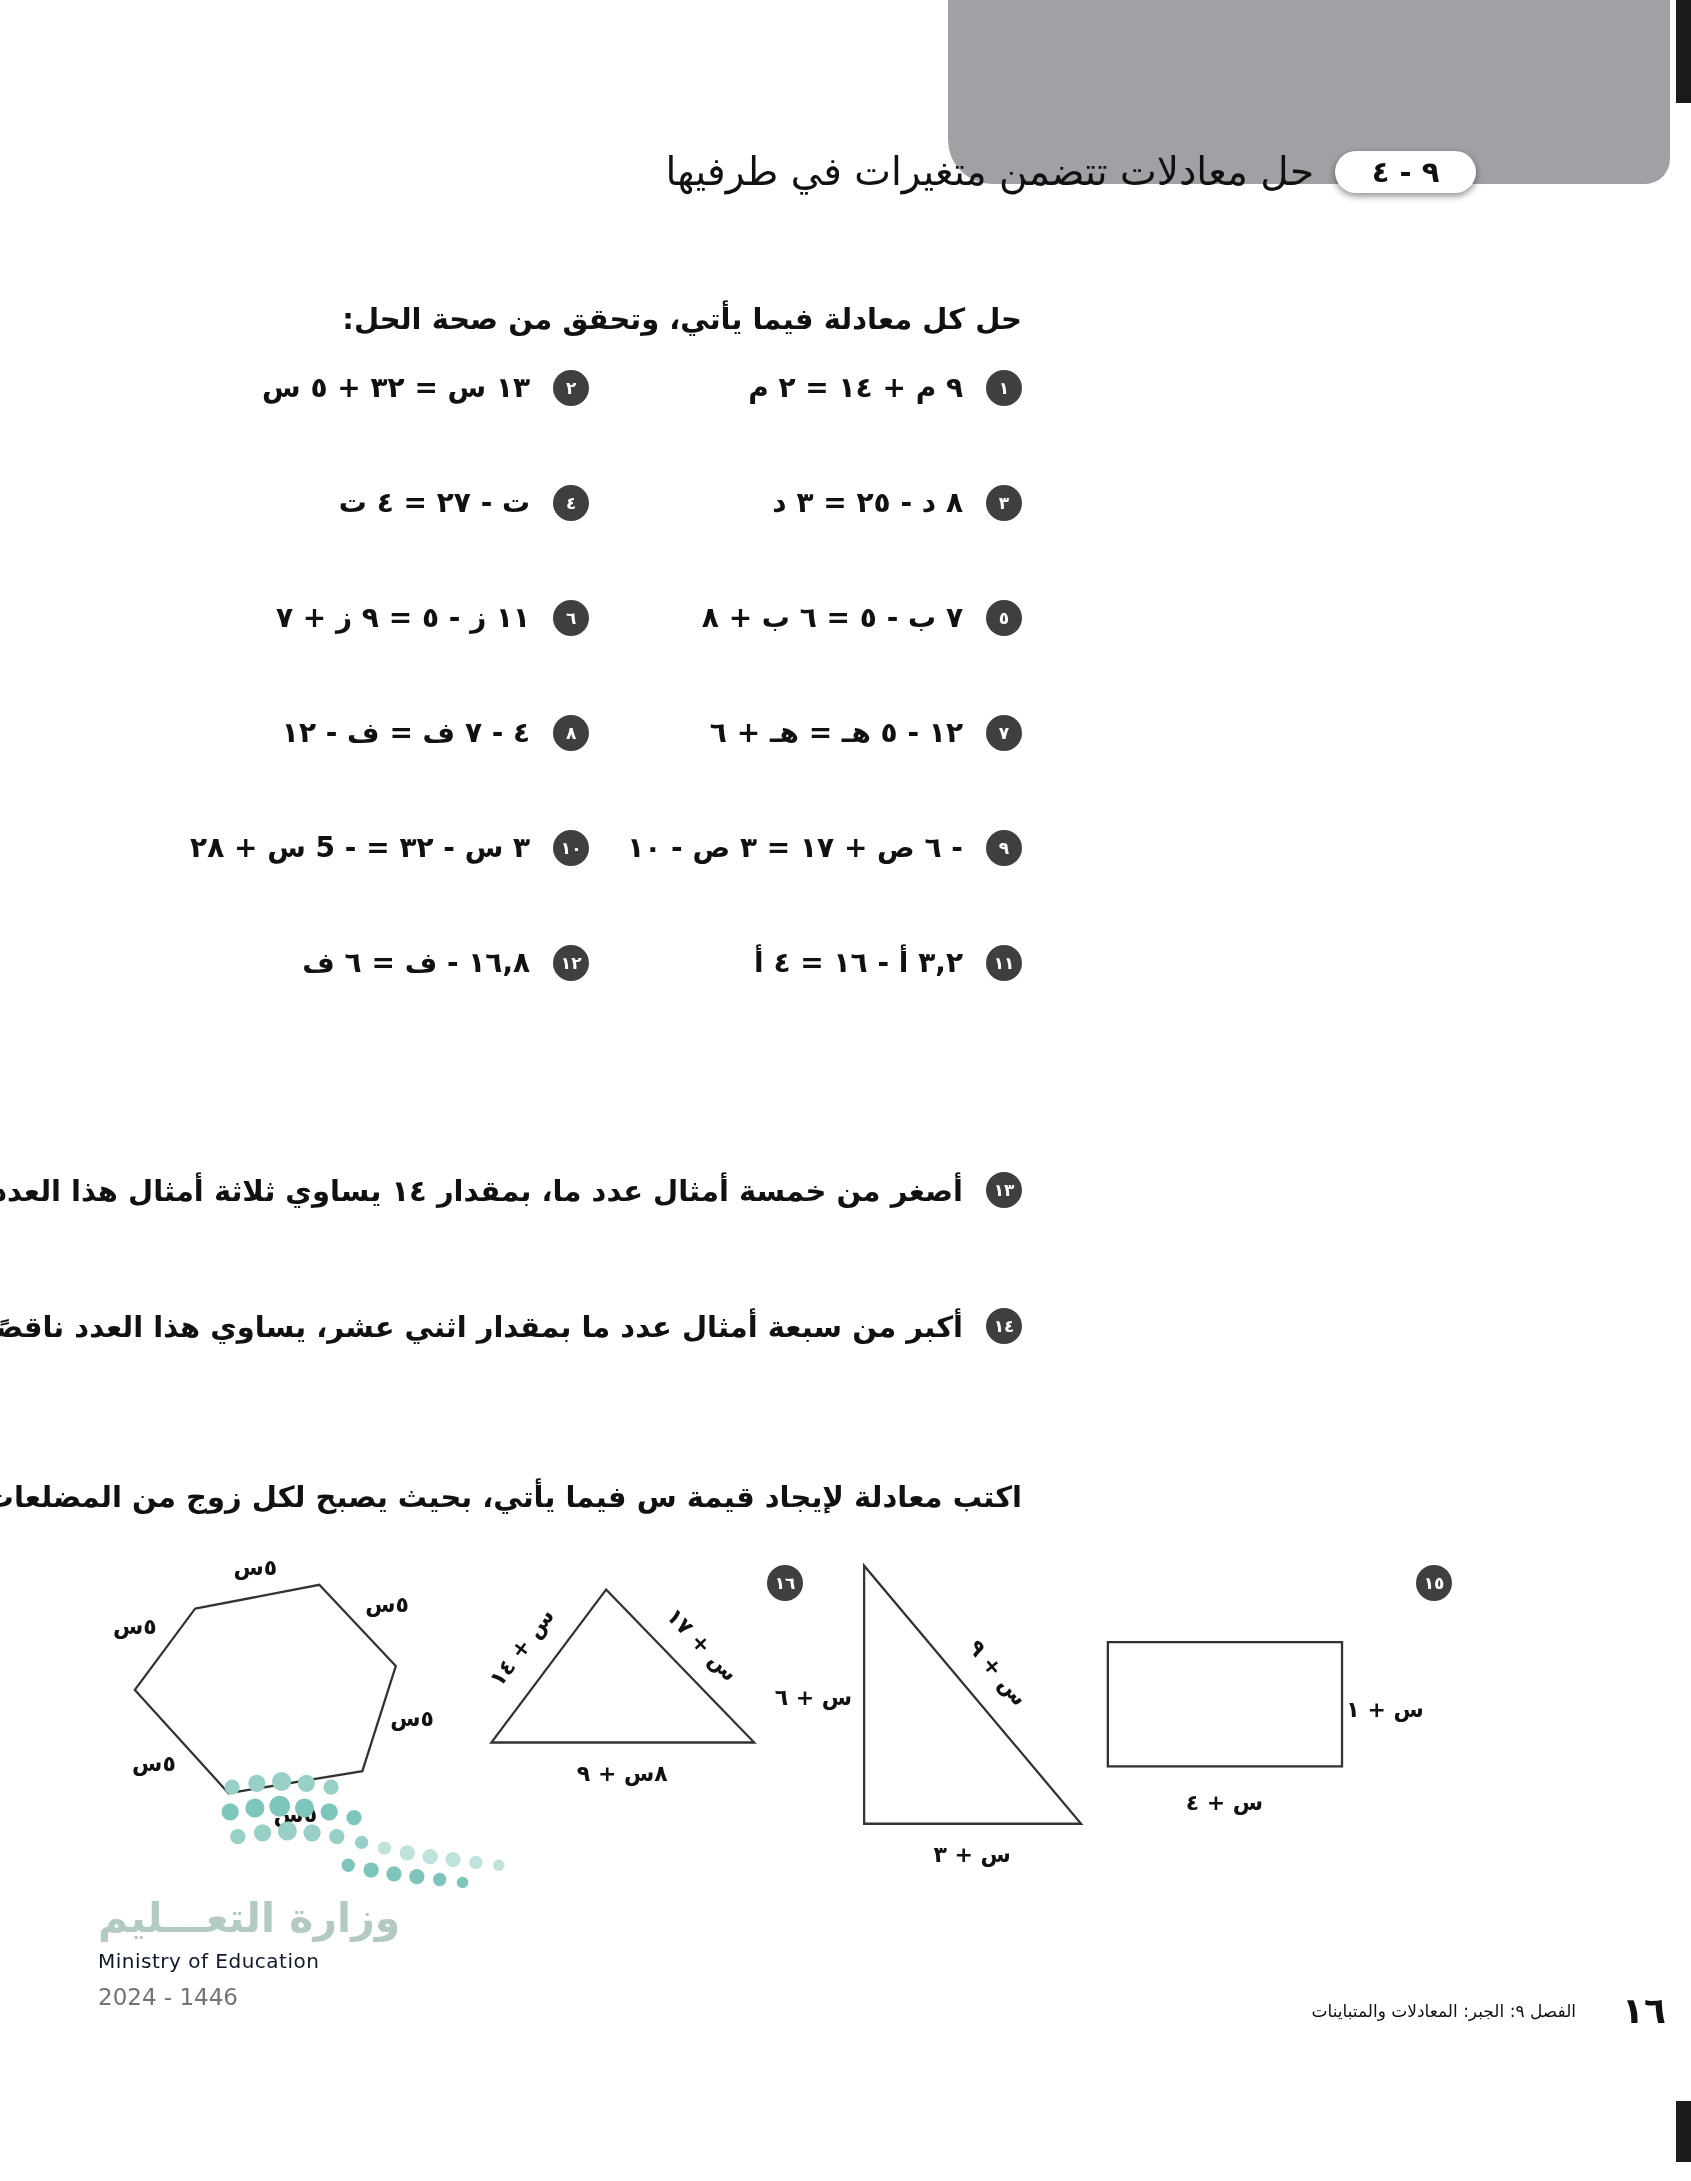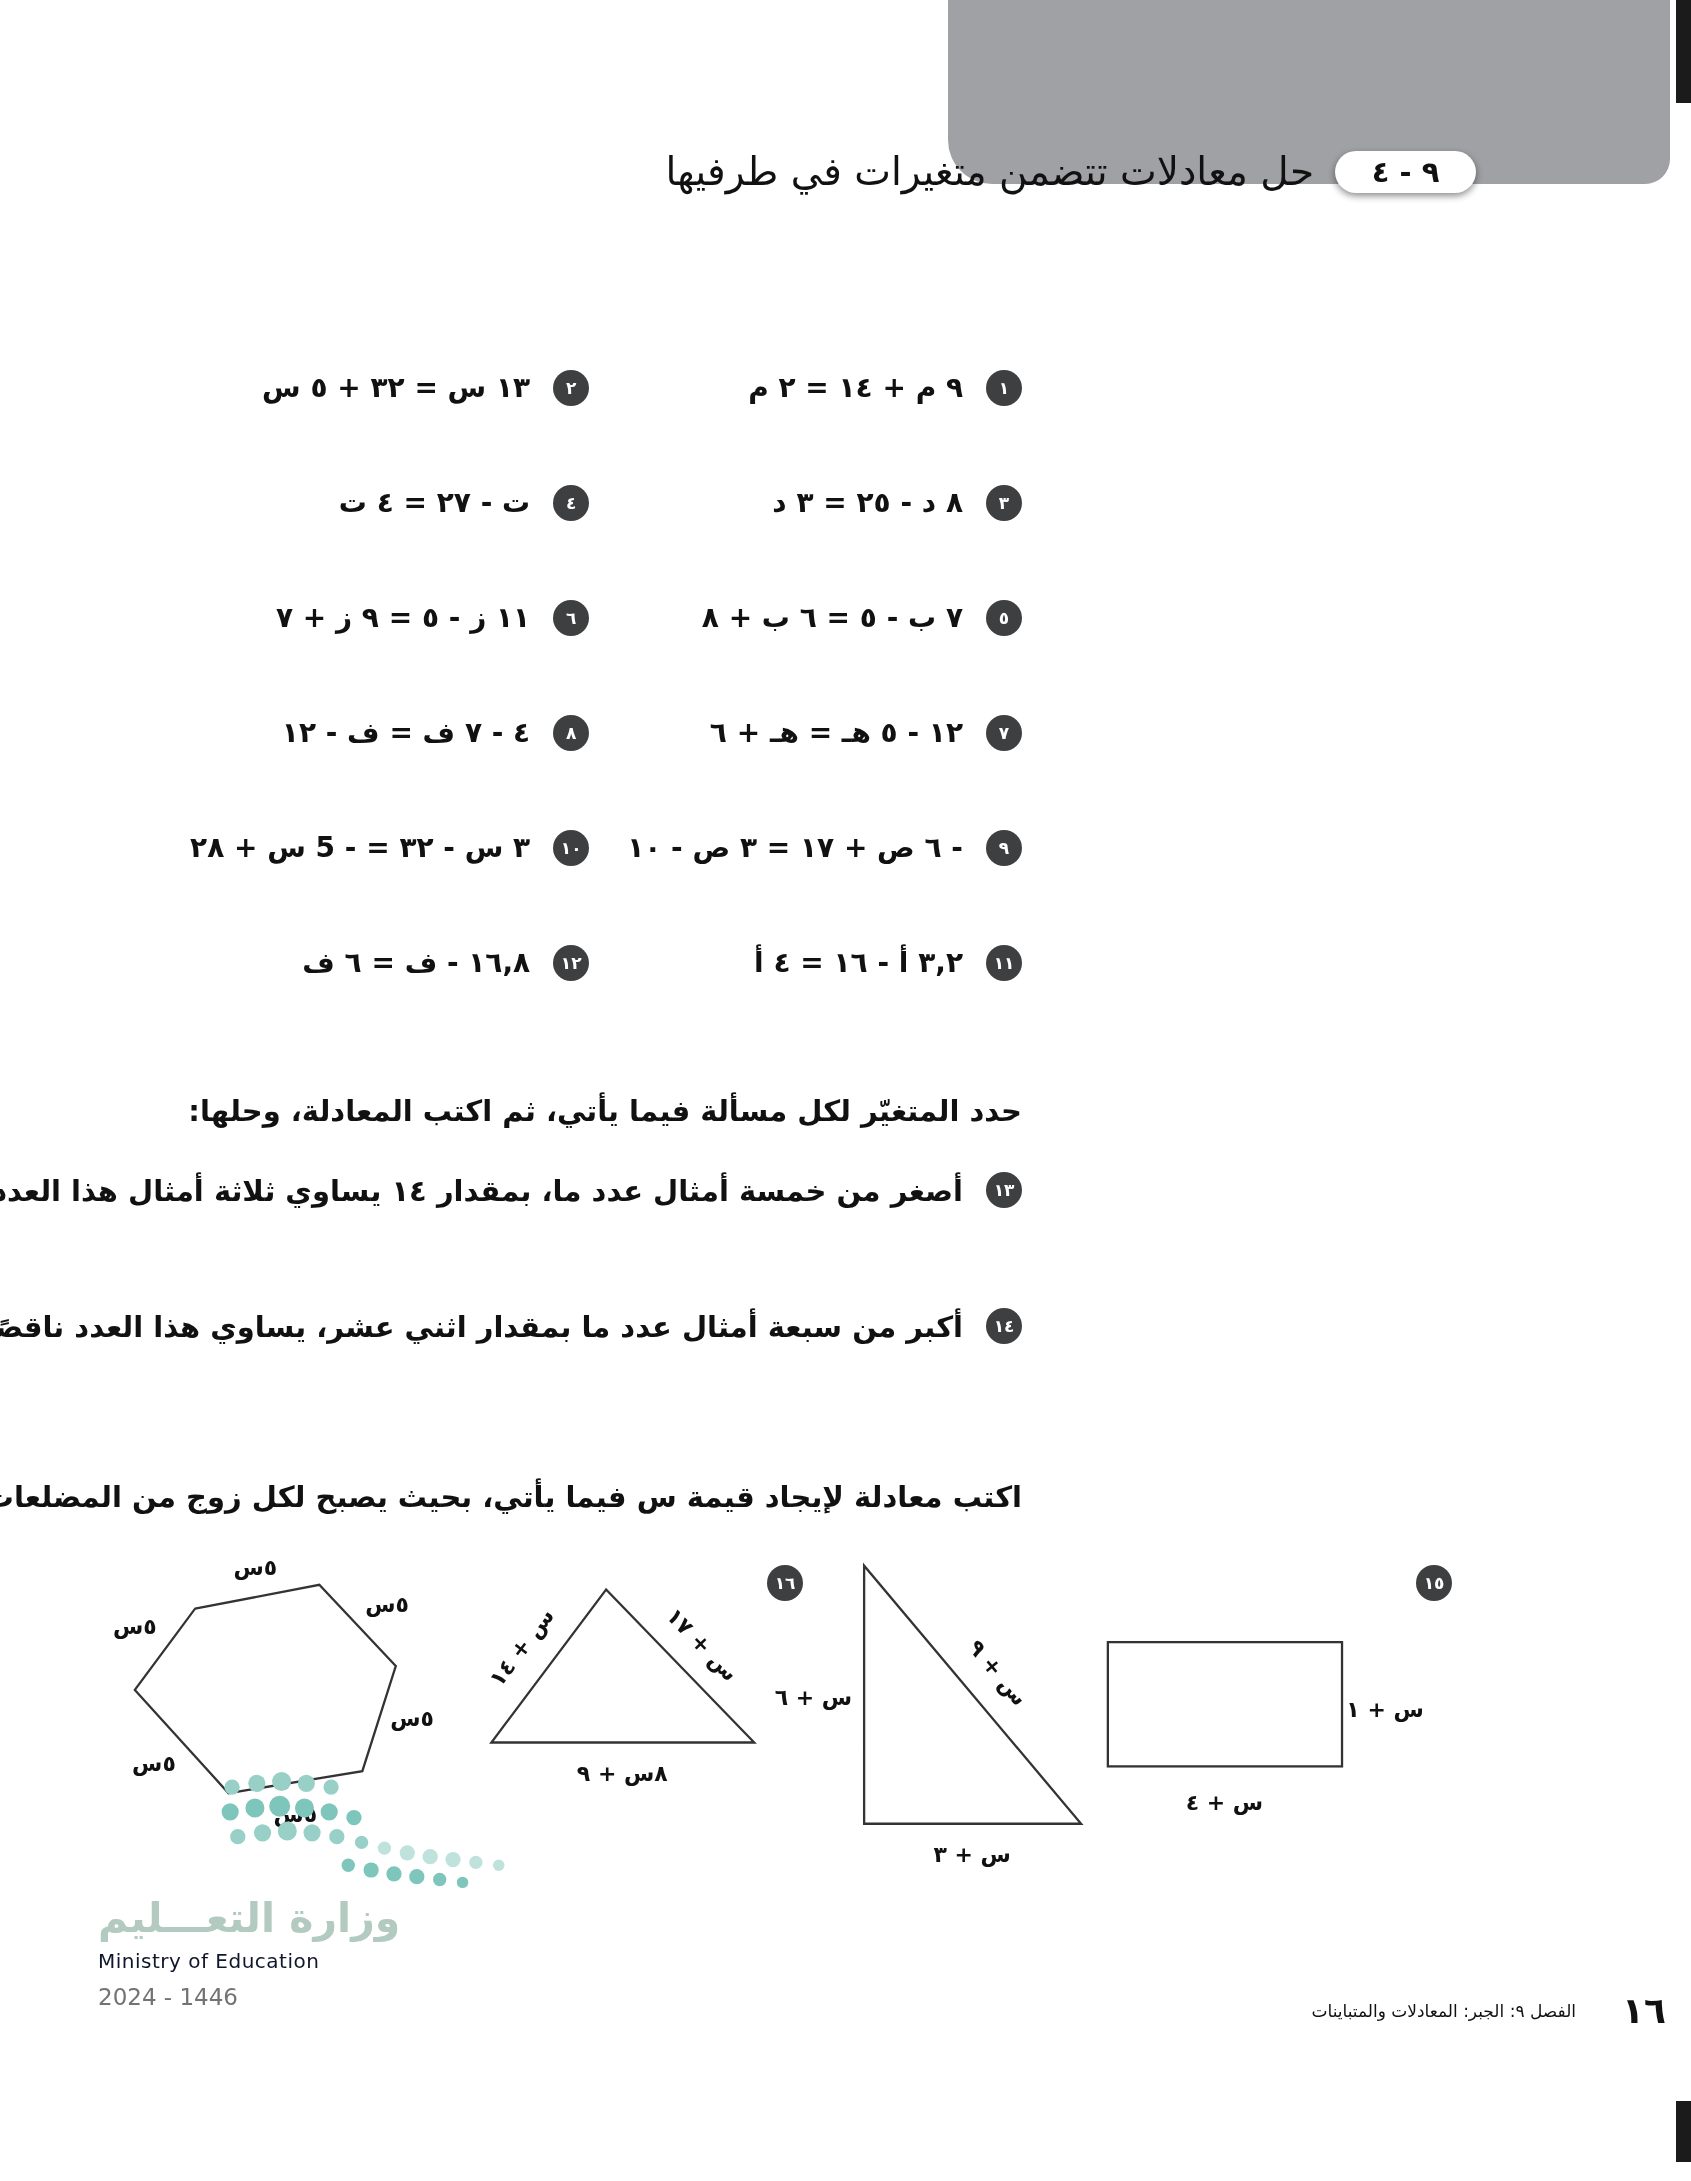--- a/index.html
+++ b/index.html
@@ -109,20 +109,21 @@
 
   <div class="gray-corner"></div>
   <div class="edge-bar top"></div>
   <div class="edge-bar bottom"></div>
 
   <div class="lesson-header">
     <div class="lesson-pill">٩ - ٤</div>
     <div class="lesson-title">حل معادلات تتضمن متغيرات في طرفيها</div>
   </div>
 
+  <div class="instr" id="instr1">حل كل معادلة فيما يأتي، وتحقق من صحة الحل:</div>
 
   <div class="eq-grid">
     <div class="eq-cell">
       <span class="badge">١</span>
       <span class="eq">٩ م + ١٤ = ٢ م</span>
     </div>
     <div class="eq-cell">
       <span class="badge">٢</span>
       <span class="eq">١٣ س = ٣٢ + ٥ س</span>
     </div>
@@ -161,21 +162,20 @@
     <div class="eq-cell">
       <span class="badge">١١</span>
       <span class="eq">٣,٢ أ - ١٦ = ٤ أ</span>
     </div>
     <div class="eq-cell">
       <span class="badge">١٢</span>
       <span class="eq">١٦,٨ - ف = ٦ ف</span>
     </div>
   </div>
 
-  <div class="instr" id="instr2">حدد المتغيّر لكل مسألة فيما يأتي، ثم اكتب المعادلة، وحلها:</div>
 
   <div class="word-problem" id="wp13">
     <span class="badge">١٣</span>
     <span class="wp-text">أصغر من خمسة أمثال عدد ما، بمقدار ١٤ يساوي ثلاثة أمثال هذا العدد.</span>
   </div>
   <div class="word-problem" id="wp14">
     <span class="badge">١٤</span>
     <span class="wp-text">أكبر من سبعة أمثال عدد ما بمقدار اثني عشر، يساوي هذا العدد ناقصًا ستة.</span>
   </div>
 

